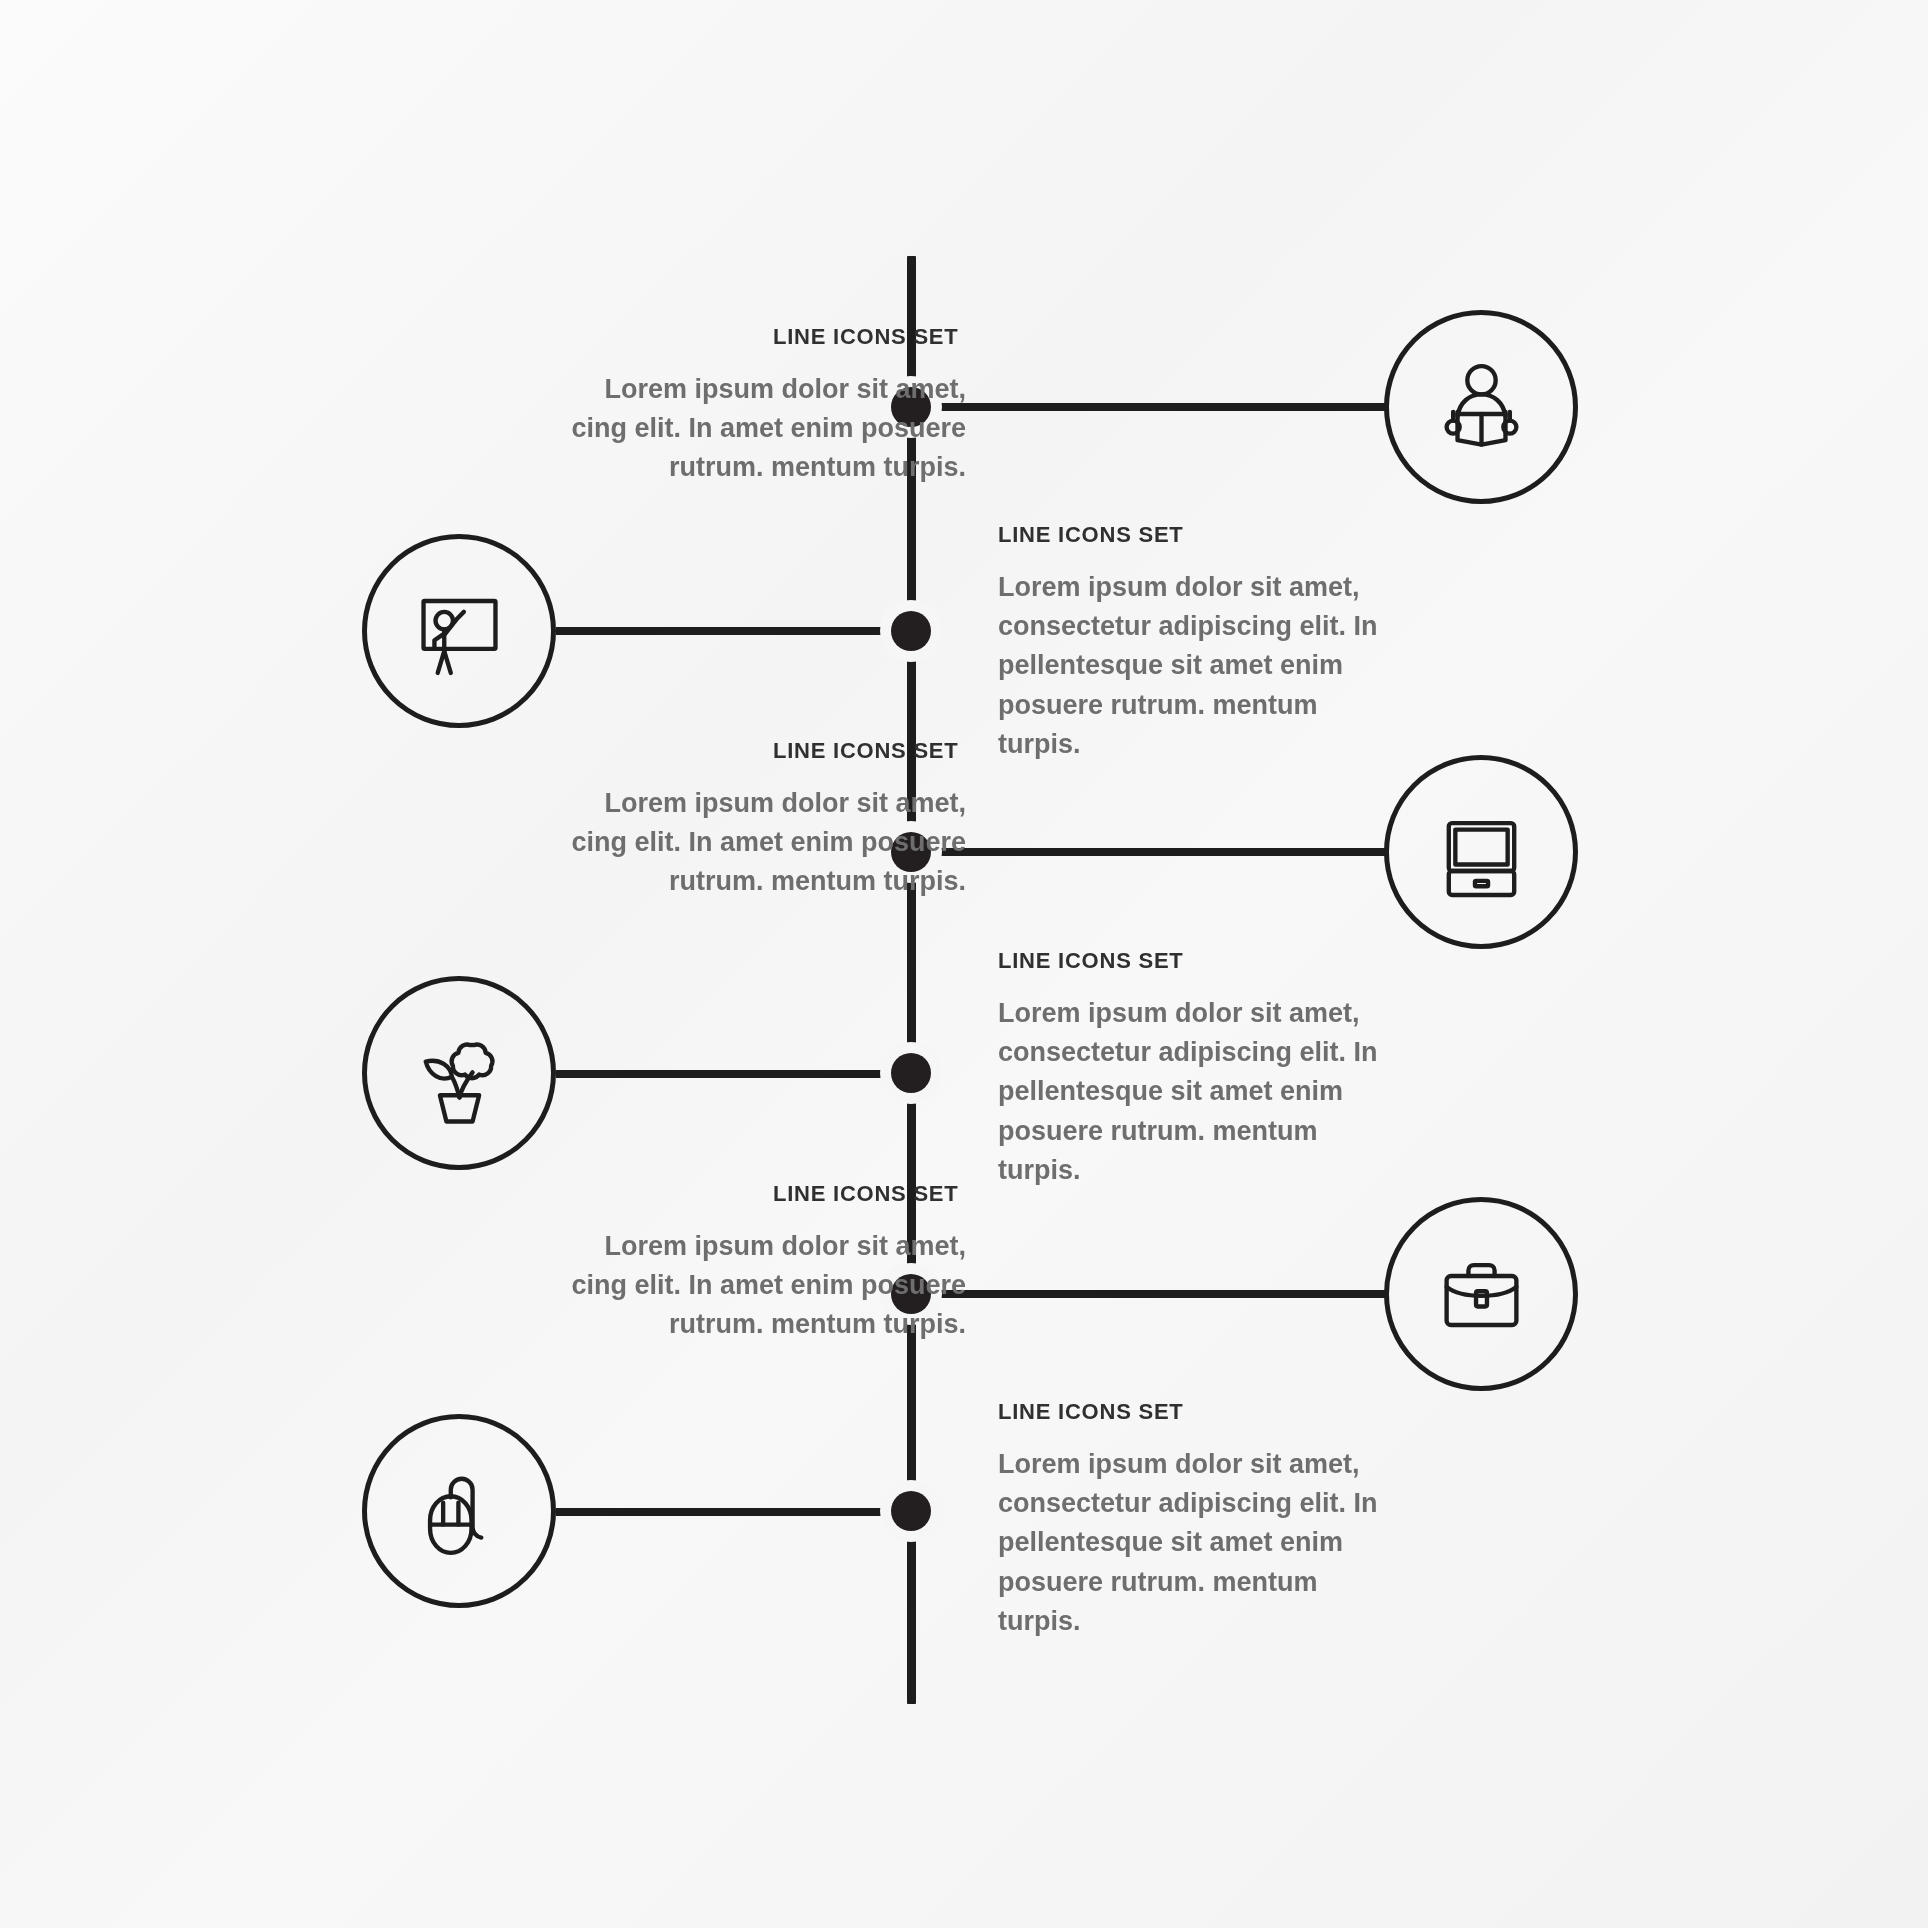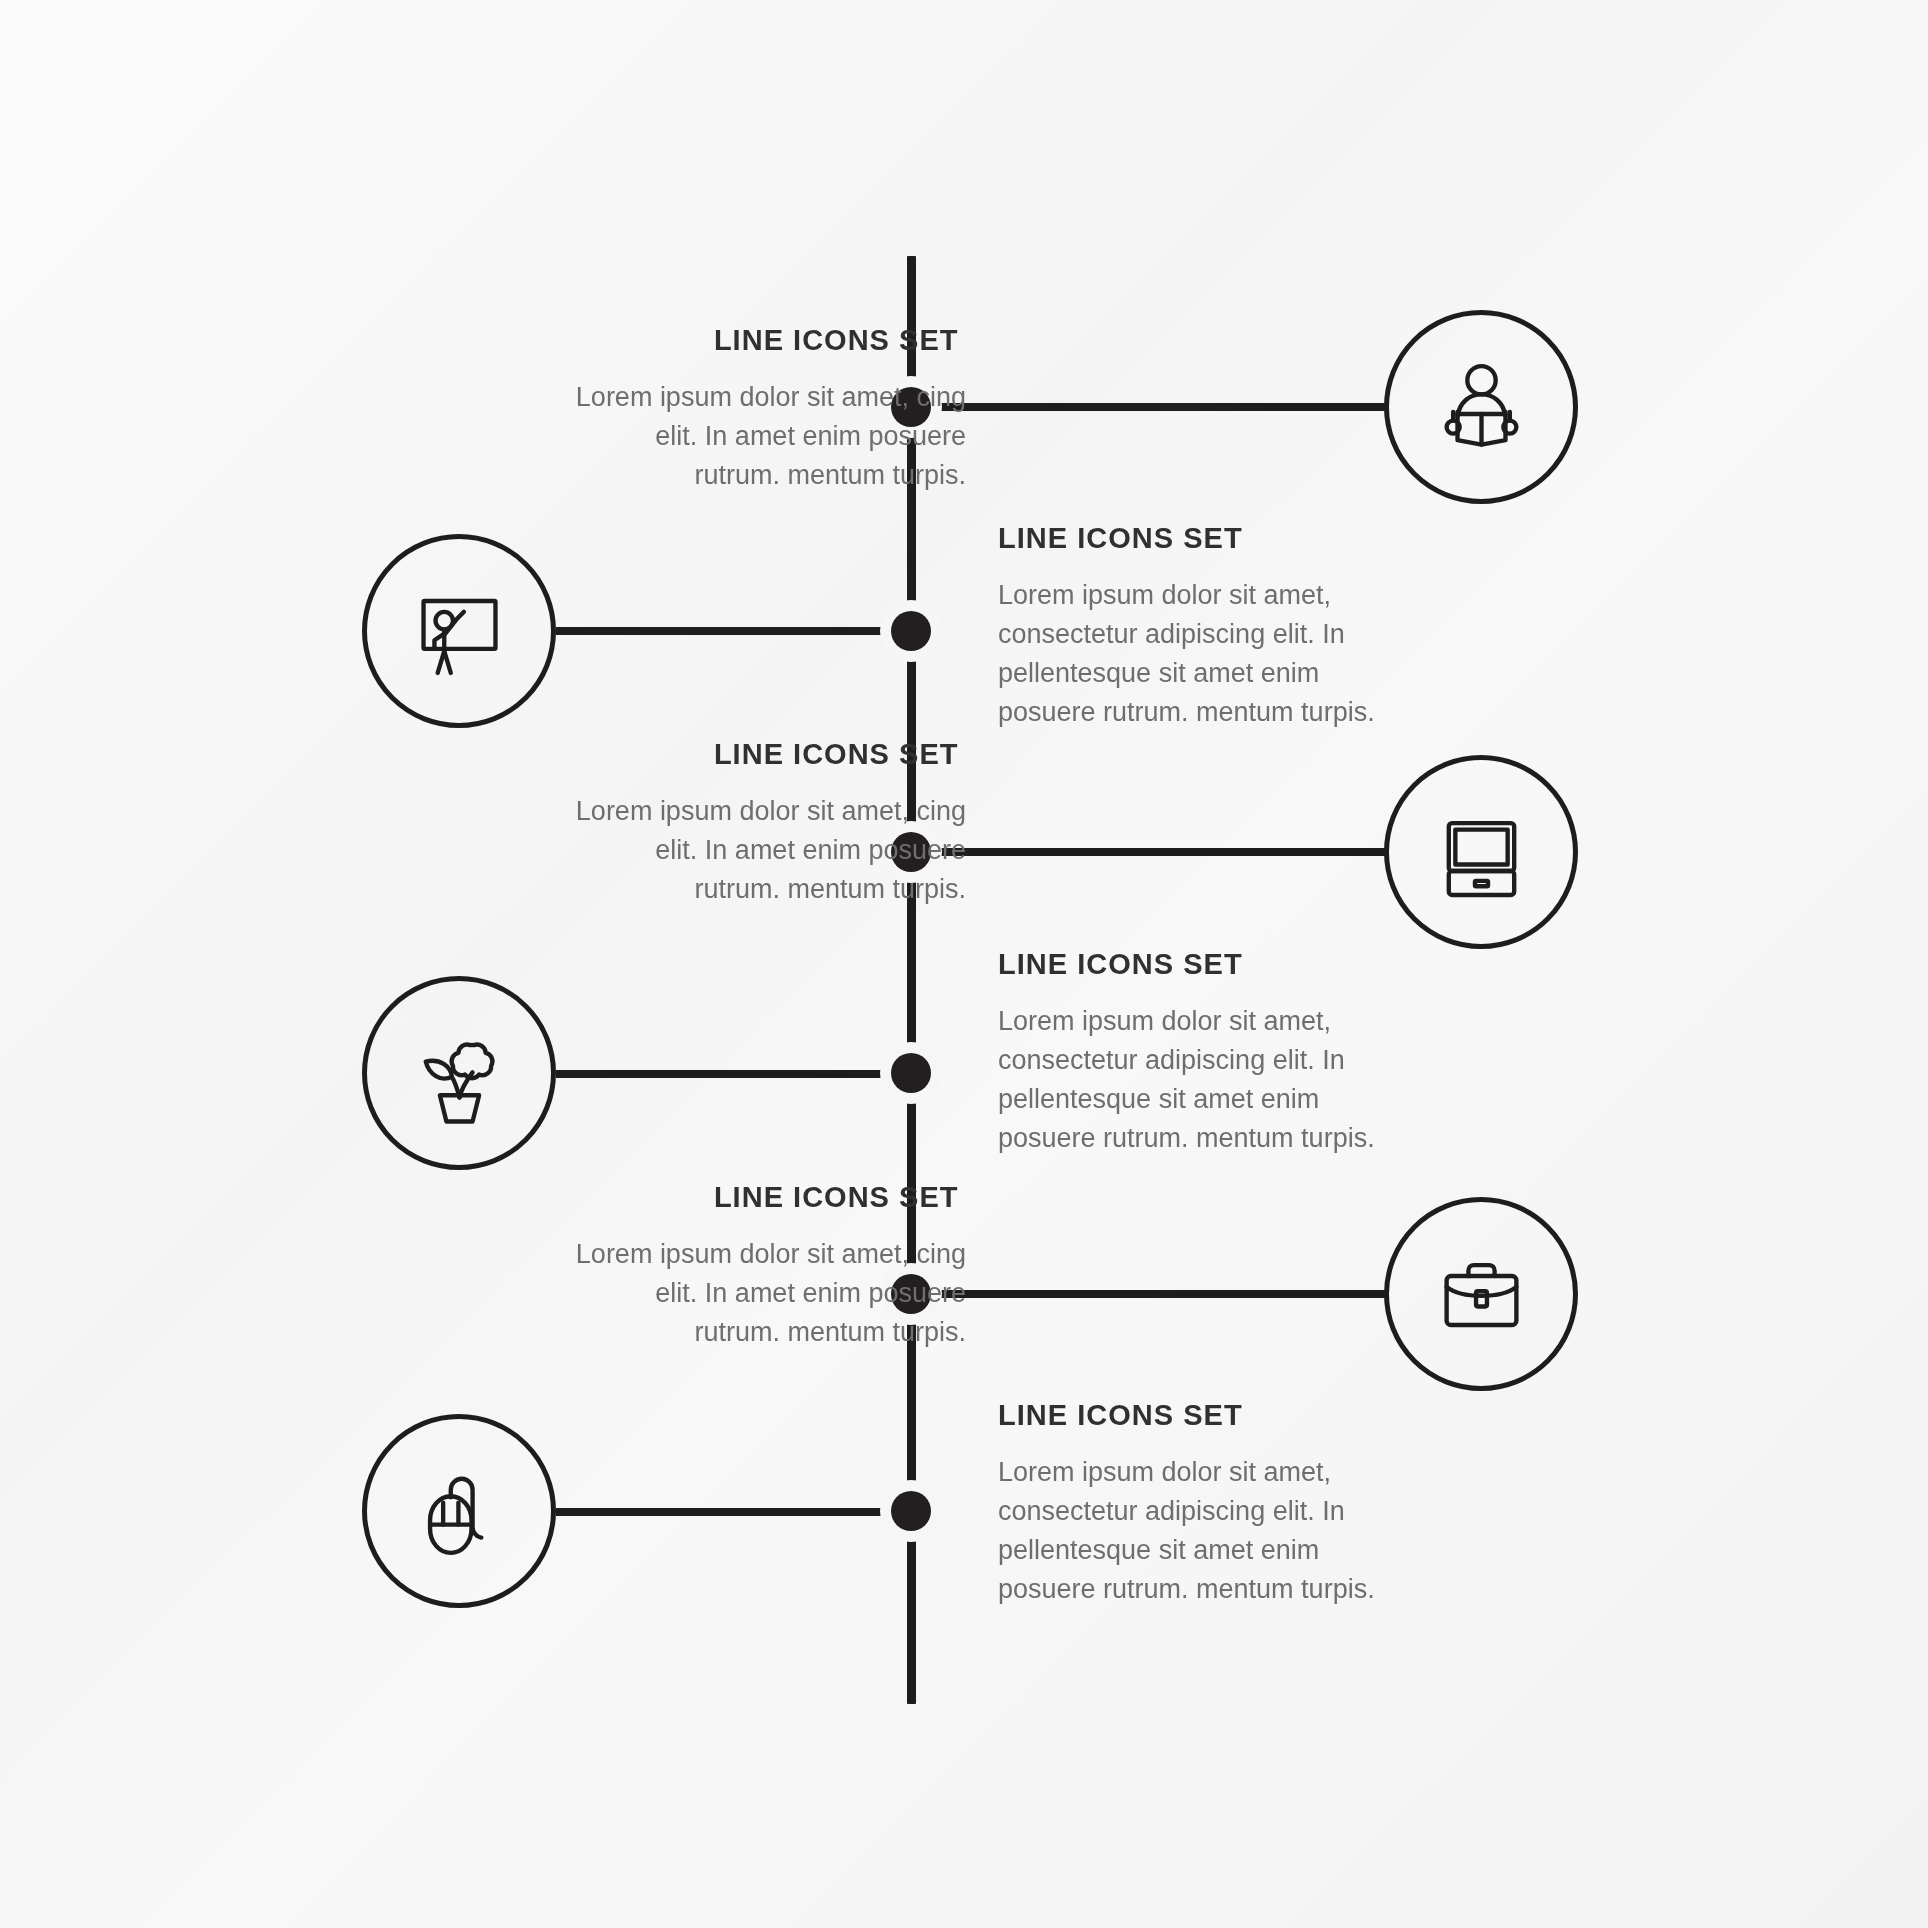--- a/index.html
+++ b/index.html
@@ -82,34 +82,34 @@
   
   .text-block {
     position: absolute;
     width: 395px;
   }
   .text-block.left  { text-align: right; }
   .text-block.right { text-align: left; width: 405px; }
 
   .block-title {
     font-family: "Liberation Sans", sans-serif;
-    font-size: 29px;
+    font-size: 22px;
     font-weight: bold;
     letter-spacing: 0.035em;
     color: #303030;
     margin: 0 0 21px 0;
     line-height: 1.1;
     white-space: nowrap;
   }
   .text-block.left .block-title { padding-right: 7.5px; }
 
   .block-body {
     font-family: "Liberation Sans", sans-serif;
     font-size: 27px;
-    font-weight: 400;
+    font-weight: 700;
     line-height: 1.45;
     color: #6e6e6e;
     margin: 0;
   }
 </style>
 </head>
 <body>
 
 <div id="stage">
 

